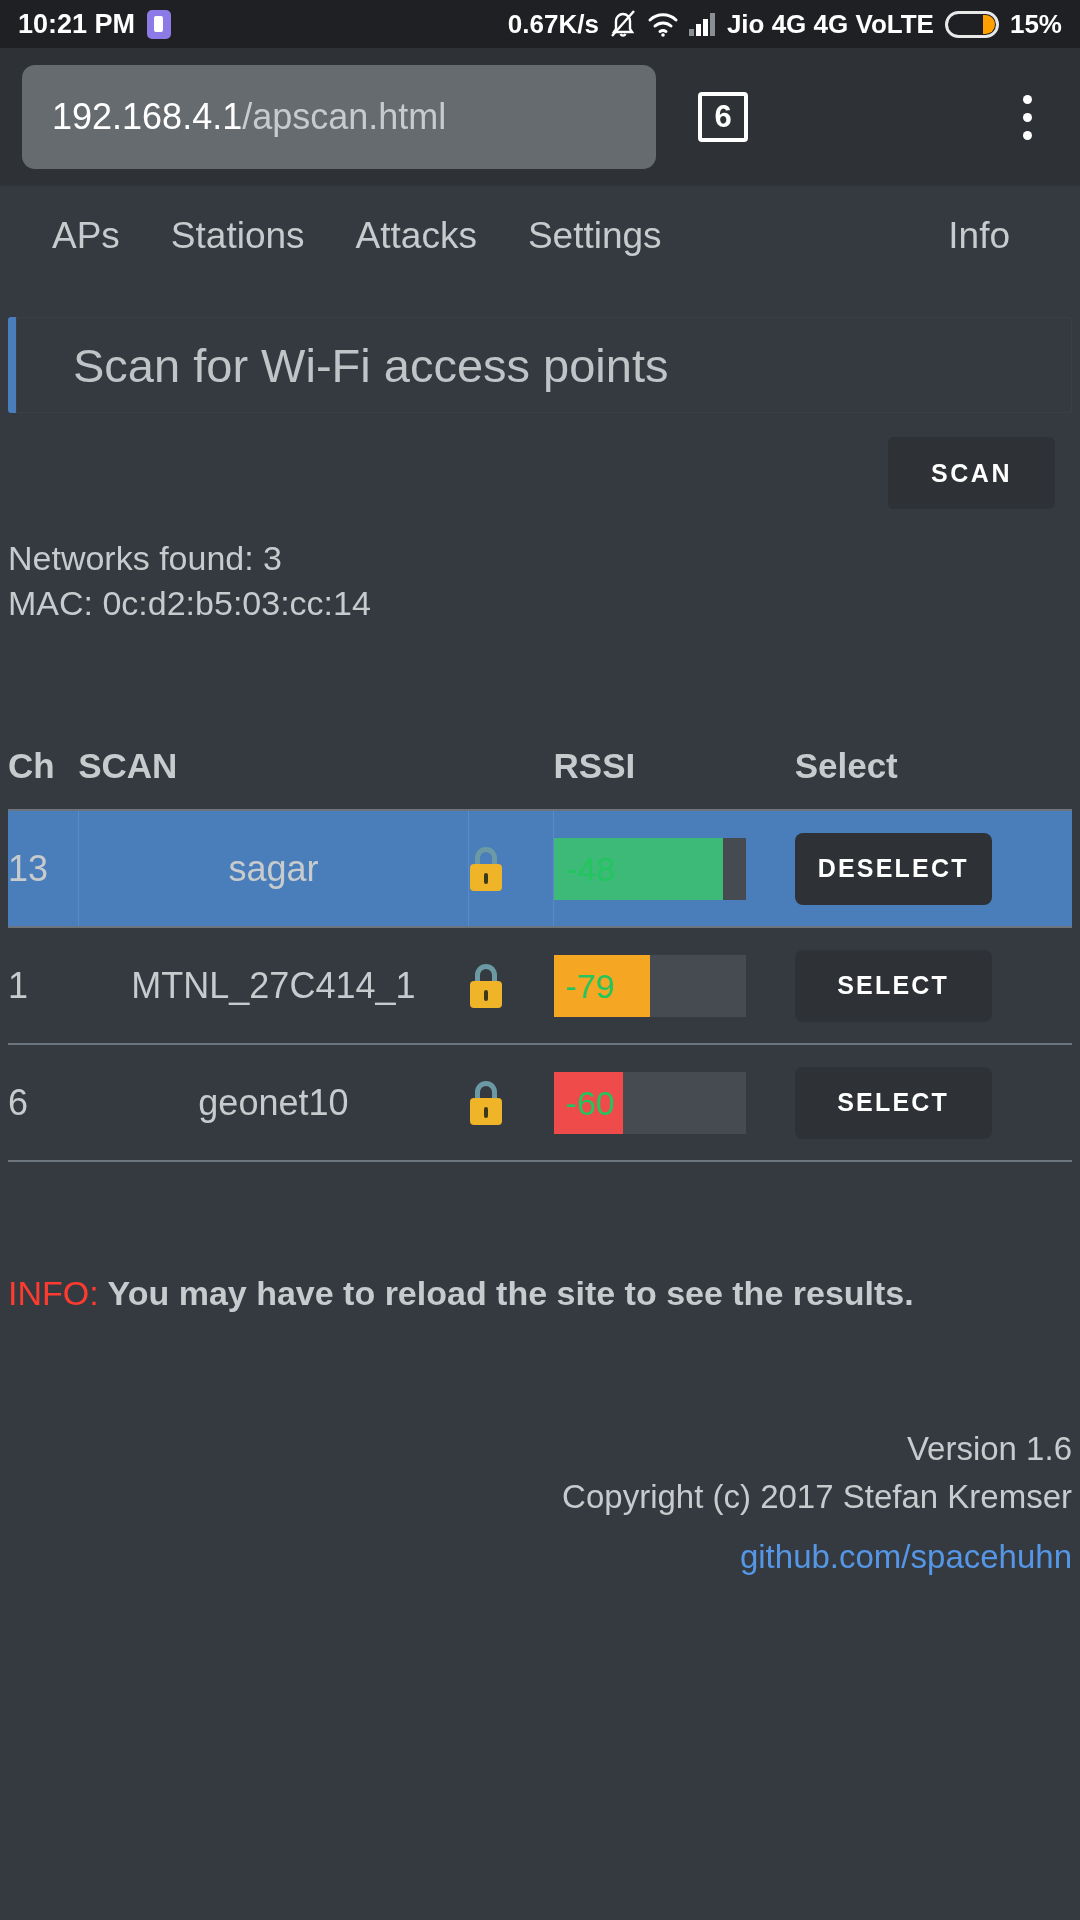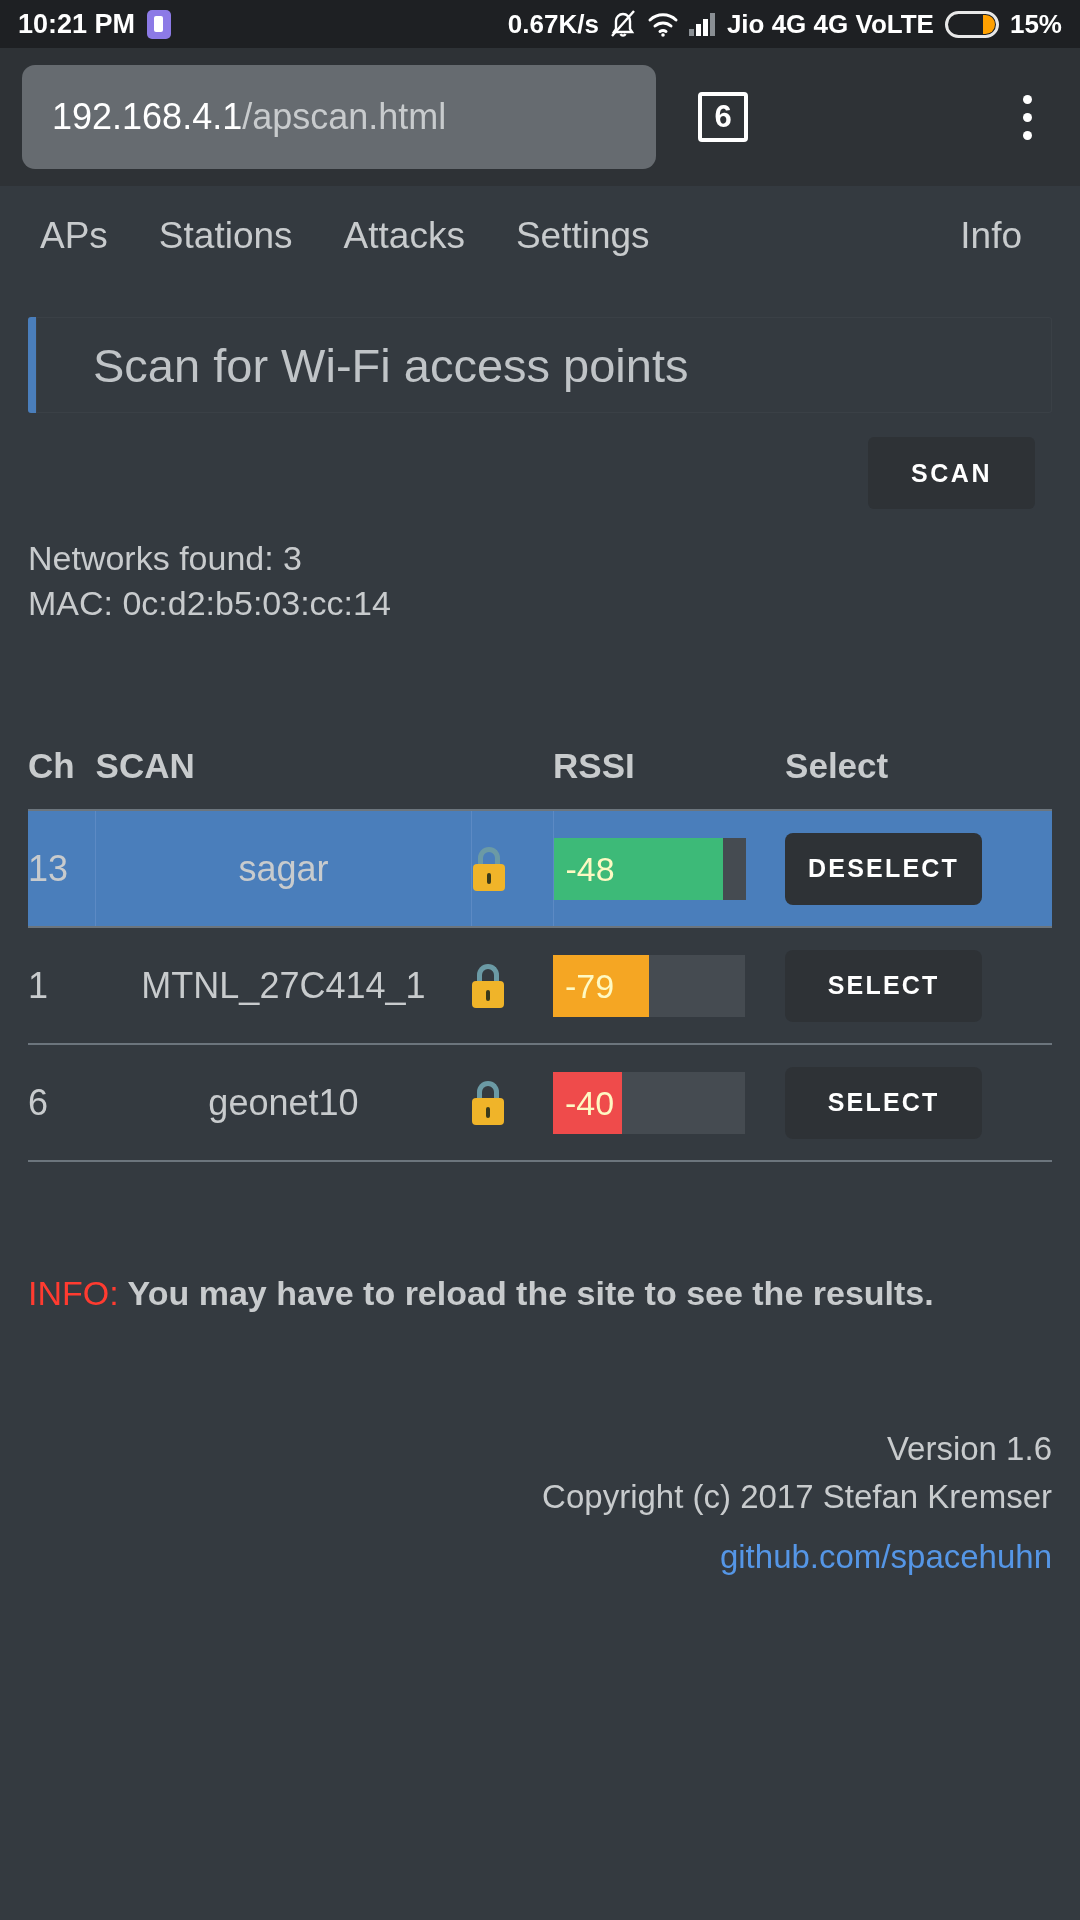--- a/index.html
+++ b/index.html
@@ -127,37 +127,37 @@
     flex: 0 0 auto;
   }
   .kebab i { width: 9px; height: 9px; background: #ffffff; border-radius: 50%; display:block;}
 
   
   .navbar {
     background: #343a40;
     height: 100px;
     display: flex;
     align-items: center;
-    padding: 0 40px;
+    padding: 0 52px;
     box-sizing: border-box;
     flex: 0 0 auto;
   }
   .navlink {
     color: #c8cbcd;
     font-size: 37px;
     margin-right: 51px;
     white-space: nowrap;
     font-weight: 300;
   }
   .navlink.right { margin-left: auto; margin-right: 18px; }
 
   
   .content {
     flex: 1 1 auto;
-    padding: 0 28px;
+    padding: 0 8px;
     box-sizing: border-box;
     position: relative;
   }
 
   .title-card {
     margin-top: 31px;
     height: 96px;
     background: #343a40;
     border-left: 8px solid #4a7ebb;
     display: flex;
@@ -291,21 +291,21 @@
     position: absolute;
     left: 0; top: 0; bottom: 0;
     display: flex;
     align-items: center;
   }
   .rssi-val {
     position: absolute;
     left: 12px;
     top: 50%;
     transform: translateY(-50%);
-    color: #fef9c3;
+    color: #22c55e;
     font-size: 34px;
     font-weight: 300;
     white-space: nowrap;
   }
   .sel-btn {
     width: 197px;
     height: 72px;
     background: #2e3236;
     border-radius: 8px;
     color: #ffffff;
@@ -463,21 +463,21 @@
               <div class="sel-btn">SELECT</div>
             </td>
           </tr>
           <tr class="row last">
             <td class="cell-ch">6</td>
             <td class="cell-ssid">geonet10</td>
             <td class="cell-lock"><span class="lock-icon"><span class="shackle"></span><span class="body"></span><span class="keyhole"></span></span></td>
             <td>
               <div class="rssi-wrap">
                 <div class="rssi-bar" style="width: 36%; background: rgb(239, 75, 75);"></div>
-                <span class="rssi-val">-40</span>
+                <span class="rssi-val">-60</span>
               </div>
             </td>
             <td class="cell-sel">
               <div class="sel-btn">SELECT</div>
             </td>
           </tr>
         </tbody>
     </table>
 
     <div class="infoline">

